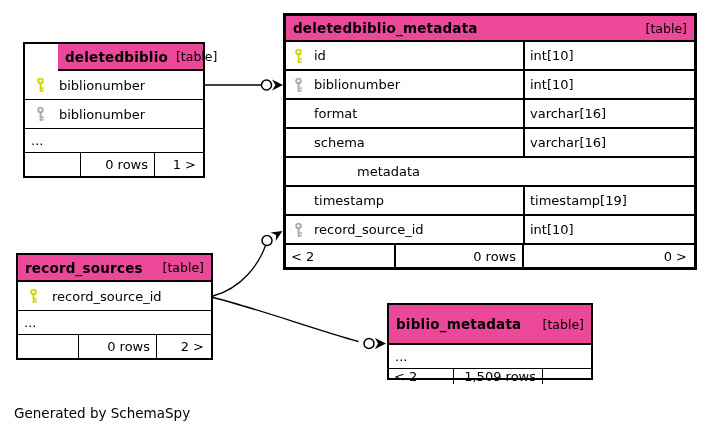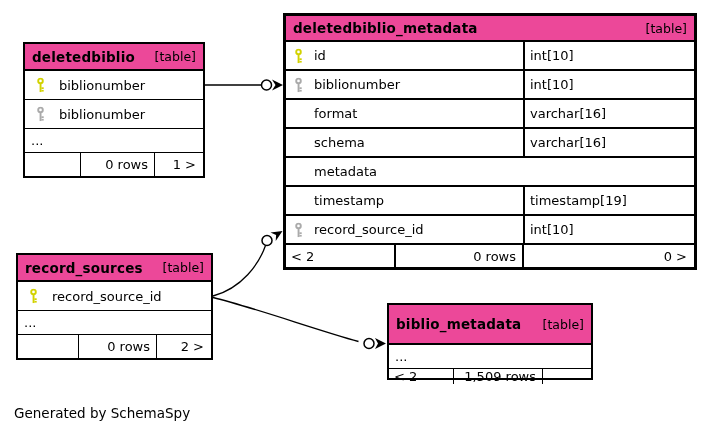--- a/index.html
+++ b/index.html
@@ -73,21 +73,21 @@
     </g>
 
     <g>
       <path d="M213,297.5 C252,307 317,330 358.5,341.5" fill="none" stroke="#000" stroke-width="1.3"></path>
       <circle cx="369" cy="343.5" r="5" fill="#fff" stroke="#000" stroke-width="1.5"></circle>
       <polygon points="386,343.5 375,349 378,343.5 375,338" fill="#000"></polygon>
     </g>
   </svg>
 
   <div class="tbl wide-indent" style="left:23px;top:42px;width:182px;height:136px;">
-    <div class="thead" style="height:27px;">
+    <div class="thead" style="height:27px;margin-left:33px;">
       <span class="tname">deletedbiblio</span>
       <span class="ttag">[table]</span>
     </div>
     <div class="trow" style="height:29px;">
       <span class="cell-name">
         <span class="key pk">
           <svg viewBox="0 0 9 15" width="9" height="15">
               <circle cx="4.5" cy="3.4" r="2.3" fill="none" stroke="currentColor" stroke-width="1.9"></circle>
               <rect x="3.6" y="5.6" width="1.9" height="9" fill="currentColor"></rect>
               <rect x="5.4" y="9.8" width="2.3" height="1.7" fill="currentColor"></rect>
@@ -164,21 +164,21 @@
     </div>
 
     <div class="trow" style="height:29px;">
       <span class="cell-name" style="flex:0 0 237px;">
         <span>schema</span>
       </span>
       <span class="cell-type" style="flex:1;">varchar[16]</span>
     </div>
 
     <div class="trow" style="height:29px;">
-      <span class="cell-name" style="flex:0 0 237px;">
+      <span class="cell-name" style="flex:0 0 237px;margin-left:43px;">
         <span>metadata</span>
       </span>
     </div>
 
     <div class="trow" style="height:29px;">
       <span class="cell-name" style="flex:0 0 237px;">
         <span>timestamp</span>
       </span>
       <span class="cell-type" style="flex:1;">timestamp[19]</span>
     </div>

